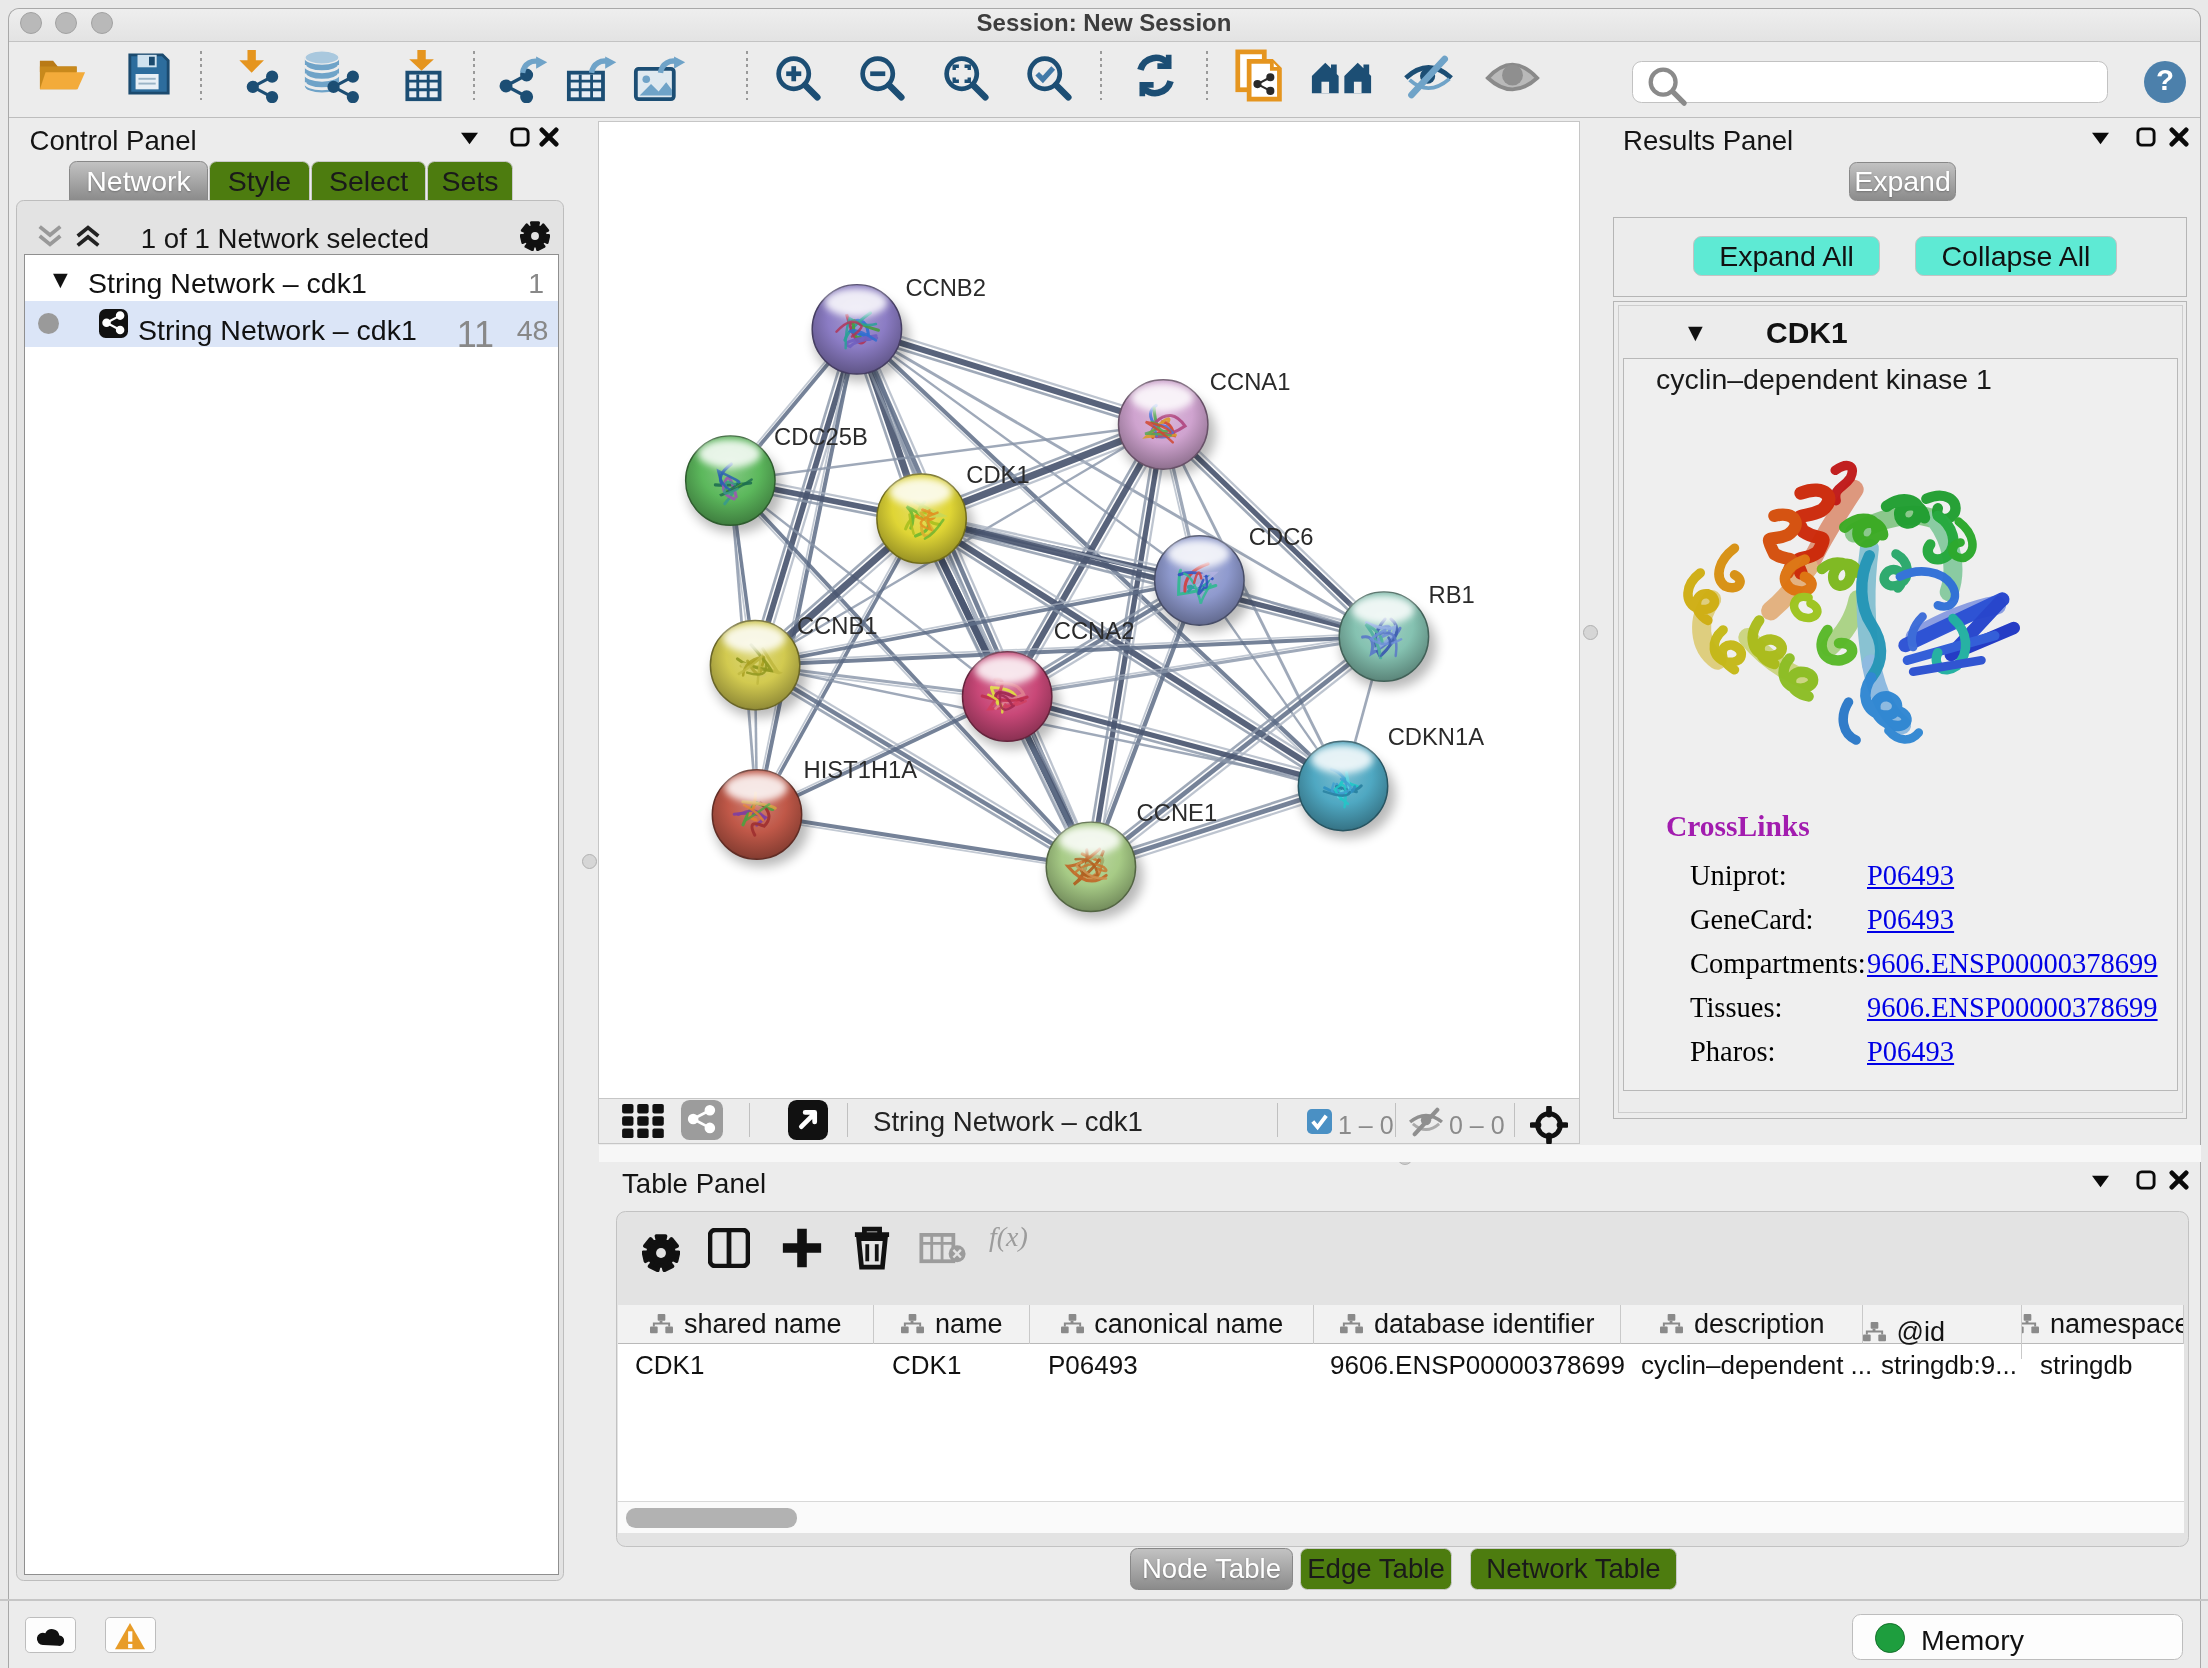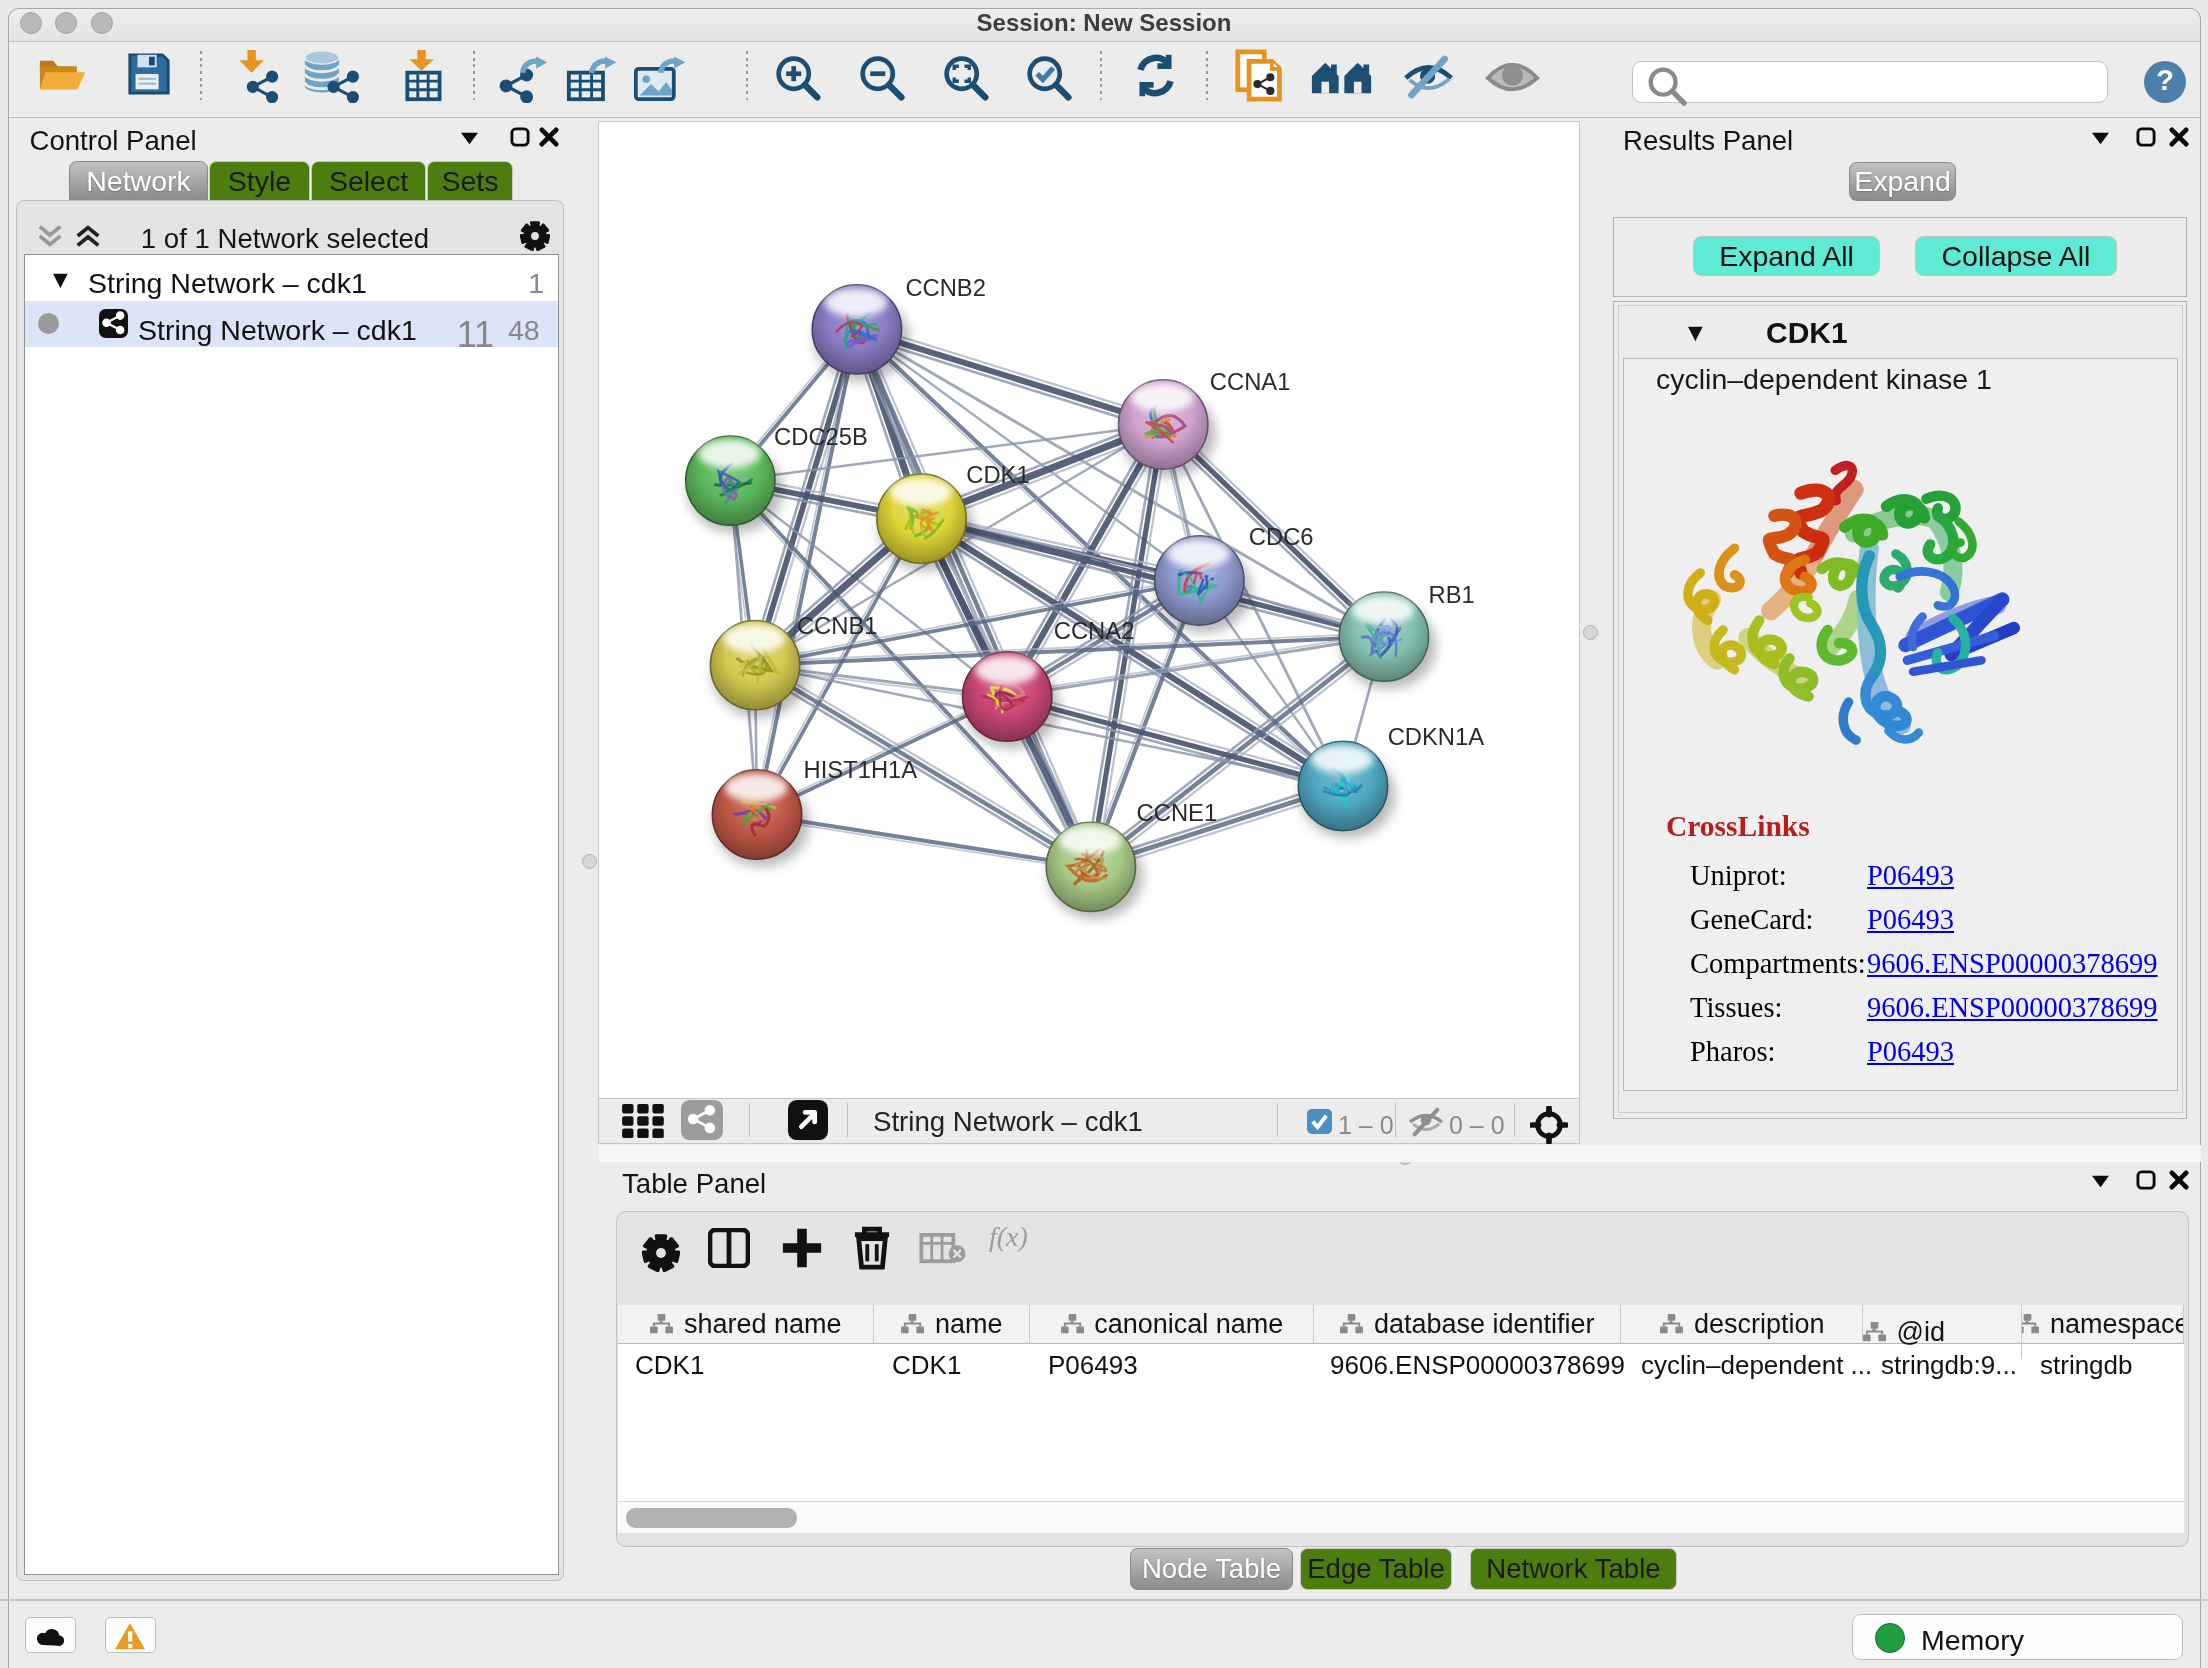--- a/index.html
+++ b/index.html
@@ -205,21 +205,21 @@
     <g stroke="#fff" stroke-width="2.3" fill="#fff">
       <line x1="22.22" y1="6.94" x2="7.94" y2="14.5"></line>
       <line x1="7.94" y1="14.5" x2="22.22" y2="22.06"></line>
       <circle cx="22.22" cy="6.94" r="3.36"></circle>
       <circle cx="7.94" cy="14.5" r="3.36"></circle>
       <circle cx="22.22" cy="22.06" r="3.36"></circle>
     </g>
   </svg>
 <div class="abs" style="left:138px;top:314px;font-size:28.5px;color:#111">String Network – cdk1</div>
 <div class="abs" style="left:445px;top:314px;width:49px;text-align:right;font-size:36px;color:#888">11</div>
-<div class="abs" style="left:508px;top:314px;width:49px;text-align:left;font-size:28.5px;color:#888">48</div>
+<div class="abs" style="left:508px;top:314px;width:49px;text-align:center;font-size:28.5px;color:#888">48</div>
 
 <div class="abs" style="left:598px;top:121px;width:982px;height:1023px;background:#fff;border:1px solid #c6c6c6"></div>
 <svg width="982" height="977" viewBox="629 127 1032 1027" style="position:absolute;left:598px;top:121px">
 <defs>
       <radialGradient id="ng0" cx="0.5" cy="0.38" r="0.72">
 <stop offset="0%" stop-color="#a89cd2"></stop>
         <stop offset="45%" stop-color="#8b7cc4"></stop>
 <stop offset="82%" stop-color="#64598d"></stop>
         <stop offset="100%" stop-color="#453e62"></stop>
       </radialGradient>
@@ -649,21 +649,21 @@
 <path d="M352 150 L298 208" stroke="#2443cc" stroke-width="14"></path>
 <path d="M298 208 L364 180" stroke="#1d35c4" stroke-width="13"></path>
 <path d="M252 214 L344 188" stroke="#2d5ad8" stroke-width="10"></path>
 <path d="M268 168 C258 178 254 190 258 200" stroke="#3a6ad8" stroke-width="9"></path>
 <path d="M232 288 C242 300 256 300 264 290" stroke="#2f86d2" stroke-width="9"></path>
 <path d="M190 258 C180 274 184 292 198 298" stroke="#2a78c8" stroke-width="10"></path>
 <path d="M300 170 C316 184 318 206 304 220 C290 230 278 220 284 206" stroke="#1fb0a0" stroke-width="10"></path>
 <path d="M258 226 L330 214" stroke="#2a4fd0" stroke-width="9"></path>
 </g>
   </svg>
-<div class="abs" style="left:1666px;top:810px;font-size:29.5px;font-weight:bold;color:#b91c1c;font-family:'Liberation Serif',serif">CrossLinks</div>
+<div class="abs" style="left:1666px;top:810px;font-size:29.5px;font-weight:bold;color:#a21caf;font-family:'Liberation Serif',serif">CrossLinks</div>
 <div class="abs" style="left:1690px;top:854px;width:476px;font-size:28.5px;color:#000;font-family:'Liberation Serif',serif;line-height:44px">
 Uniprot:<br>GeneCard:<br>Compartments:<br>Tissues:<br>Pharos:</div>
 <div class="abs" style="left:1867px;top:854px;width:342px;font-size:28.5px;font-family:'Liberation Serif',serif;line-height:44px">
 <a class="lk">P06493</a><br><a class="lk">P06493</a><br><a class="lk">9606.ENSP00000378699</a><br><a class="lk">9606.ENSP00000378699</a><br><a class="lk">P06493</a></div>
 
 <div class="abs" style="left:599px;top:1145px;width:1602px;height:17px;background:#f7f7f7"></div>
 <div class="panelhead" style="left:622px;top:1168px">Table Panel</div>
 
 <div class="wb" style="left:2090px;top:1173px"><svg width="21" height="17" viewBox="0 0 22 18">
       <path d="M2 3 L20 3 L11 15 Z" fill="#0a0a0a"></path>

